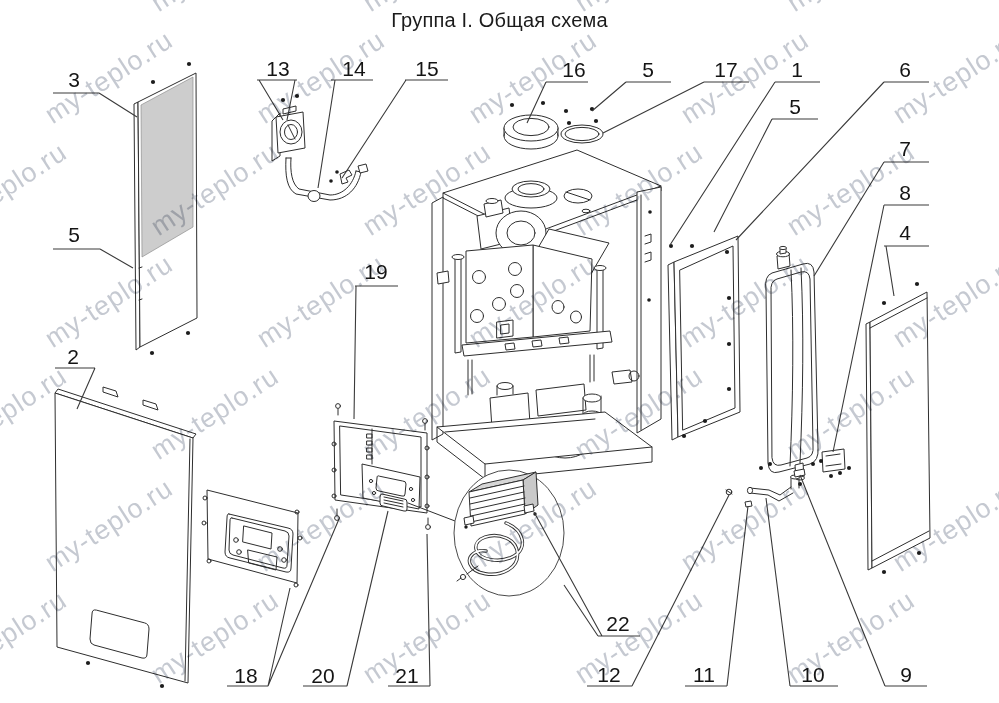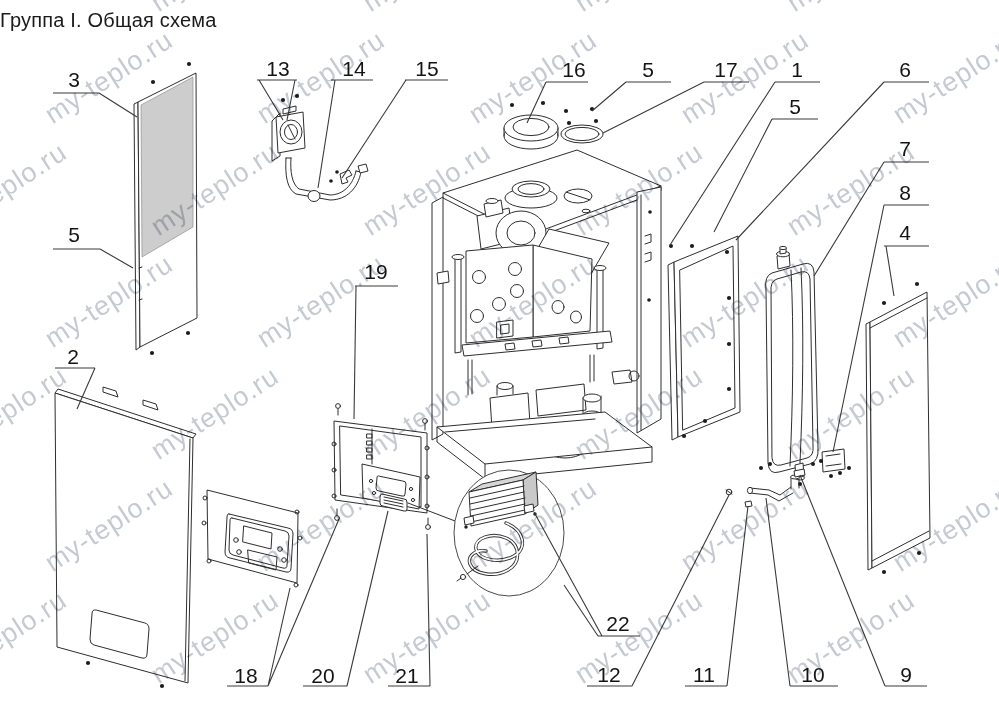--- a/index.html
+++ b/index.html
@@ -1,18 +1,18 @@
 <!DOCTYPE html>
 <html><head>
 <meta charset="utf-8">
 <style>
   html,body{margin:0;padding:0;background:#fff;}
   #stage{position:relative;width:999px;height:703px;background:#ffffff;overflow:hidden;
          font-family:"Liberation Sans","DejaVu Sans",sans-serif;}
-  #title{position:absolute;top:9px;left:0;width:100%;text-align:left;
+  #title{position:absolute;top:9px;left:0;width:100%;text-align:center;
          font-size:20px;color:#1b1b1b;letter-spacing:.2px;}
   #art-layer{position:absolute;left:0;top:0;}
   #wm-layer{position:absolute;inset:0;pointer-events:none;z-index:3;mix-blend-mode:multiply;}
   .wm{position:absolute;font-size:27px;color:#b7bcc6;opacity:.8;white-space:nowrap;
       transform:rotate(-33deg);letter-spacing:1px;}
   svg{display:block;}
   .ln{stroke:#2e2e2e;stroke-width:1;fill:none;stroke-linejoin:round;stroke-linecap:round;}
   .fw{stroke:#2e2e2e;stroke-width:1;fill:#ffffff;stroke-linejoin:round;}
   .dot{fill:#1c1c1c;stroke:none;}
   .callout-num{font-size:21px;fill:#141414;}

